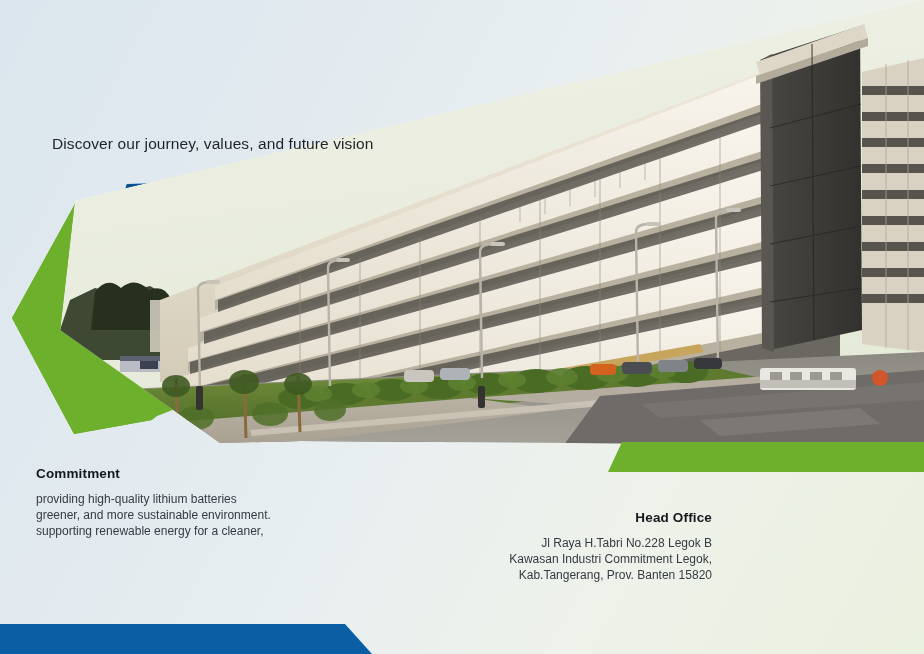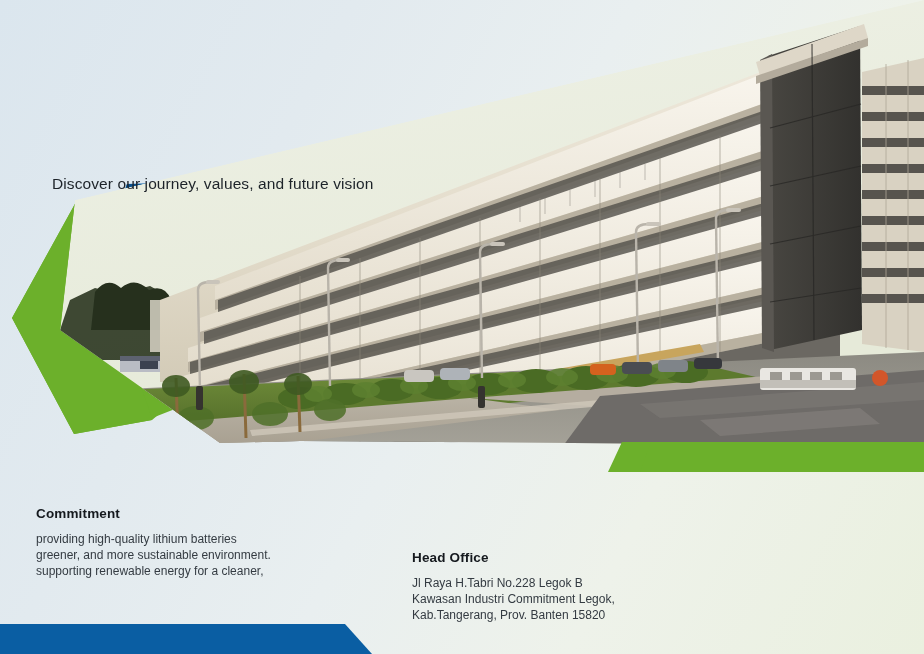--- a/index.html
+++ b/index.html
@@ -24,28 +24,28 @@
   #photo-wrap {
     position:absolute;
     top:0; left:0; width:924px; height:654px;
     -webkit-clip-path: polygon(75px 200px, 924px 0px, 924px 448px, 700px 444px, 300px 441px, 220px 443px, 60px 330px);
     clip-path: polygon(75px 200px, 924px 0px, 924px 448px, 700px 444px, 300px 441px, 220px 443px, 60px 330px);
   }
   #photo { position:absolute; top:0; left:0; width:924px; height:654px; }
   #photo svg { display:block; }
 
   
-  .txt { position:absolute; color:#20252b;margin-top:40px; }
+  .txt { position:absolute; color:#20252b; }
   #headline {
     left:52px; top:135px;
     font-size:15.5px; font-weight:500; letter-spacing:.1px;
     color:#1d2329;
   }
   #commitment-block { left:36px; top:466px; width:310px; }
-  #head-office-block { left:412px; top:510px; width:300px; }
+  #head-office-block { left:412px; top:510px; width:300px;text-align:right; }
   .block-title {
     font-size:13.5px; font-weight:700; letter-spacing:.15px;
     color:#15191e; margin-bottom:11px;
   }
   .block-body {
     font-size:12px; line-height:1.32; color:#343b42; font-weight:400;
   }
   .block-body div { white-space:nowrap; }
 </style>
 </head>

